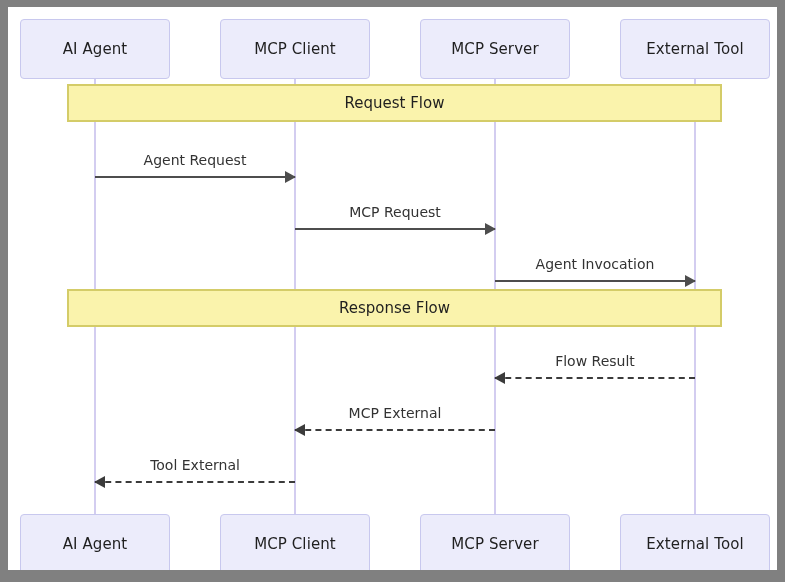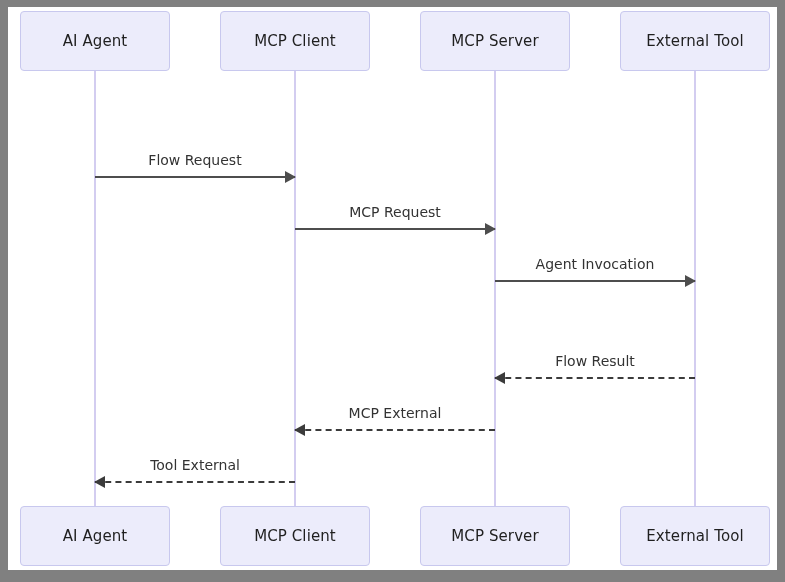--- a/index.html
+++ b/index.html
@@ -36,20 +36,21 @@
     box-sizing: border-box;
     background: #ececfb;
     border: 1px solid #c8c8ee;
     border-radius: 4px;
     display: flex;
     align-items: center;
     justify-content: center;
     color: #1f1f1f;
     font-size: 15px;
     letter-spacing: 0.1px;
+    margin-top: 8px;
   }
   .flow-band {
     position: absolute;
     box-sizing: border-box;
     background: #faf3ac;
     border: 2px solid #d4cc68;
     display: flex;
     align-items: center;
     justify-content: center;
     color: #1f1f1f;
@@ -104,39 +105,41 @@
     <div class="lifeline" style="left:86px;  top:64px; height:443px;"></div>
     <div class="lifeline" style="left:286px; top:64px; height:443px;"></div>
     <div class="lifeline" style="left:486px; top:64px; height:443px;"></div>
     <div class="lifeline" style="left:686px; top:64px; height:443px;"></div>
 
     <div class="actor-box" style="left:12px;  top:4px; width:150px; height:60px;">AI Agent</div>
     <div class="actor-box" style="left:212px; top:4px; width:150px; height:60px;">MCP Client</div>
     <div class="actor-box" style="left:412px; top:4px; width:150px; height:60px;">MCP Server</div>
     <div class="actor-box" style="left:612px; top:4px; width:150px; height:60px;">External Tool</div>
 
+    <div class="flow-band" style="left:59px; top:77px; width:655px; height:38px;">Request Flow</div>
 
     <div class="msg right" style="left:87px; top:169px; width:200px;">
       <div class="line" style="width:200px;"></div>
       <div class="head"></div>
-      <div class="label">Flow Request</div>
+      <div class="label">Agent Request</div>
     </div>
 
     <div class="msg right" style="left:287px; top:221px; width:200px;">
       <div class="line" style="width:200px;"></div>
       <div class="head"></div>
       <div class="label">MCP Request</div>
     </div>
 
     <div class="msg right" style="left:487px; top:273px; width:200px;">
       <div class="line" style="width:200px;"></div>
       <div class="head"></div>
       <div class="label">Agent Invocation</div>
     </div>
 
+    <div class="flow-band" style="left:59px; top:282px; width:655px; height:38px;">Response Flow</div>
 
     <div class="msg left dashed" style="left:487px; top:370px; width:200px;">
       <div class="line" style="width:200px;"></div>
       <div class="head"></div>
       <div class="label">Flow Result</div>
     </div>
 
     <div class="msg left dashed" style="left:287px; top:422px; width:200px;">
       <div class="line" style="width:200px;"></div>
       <div class="head"></div>

